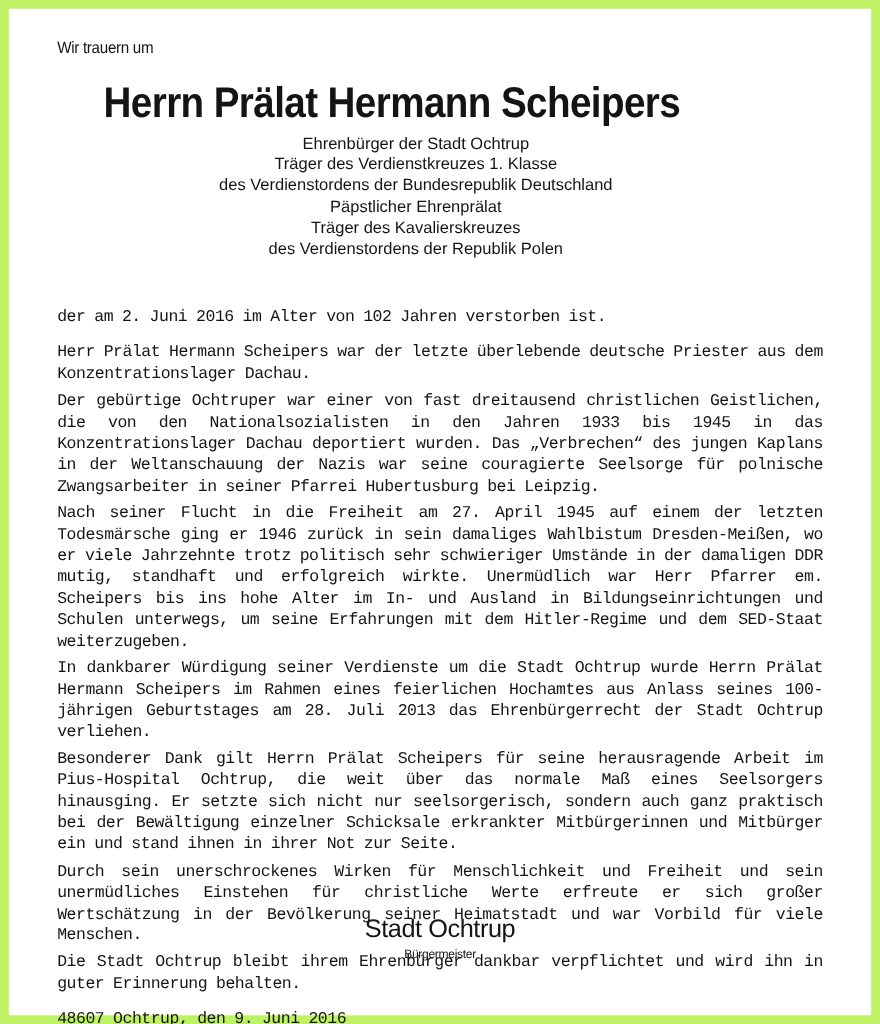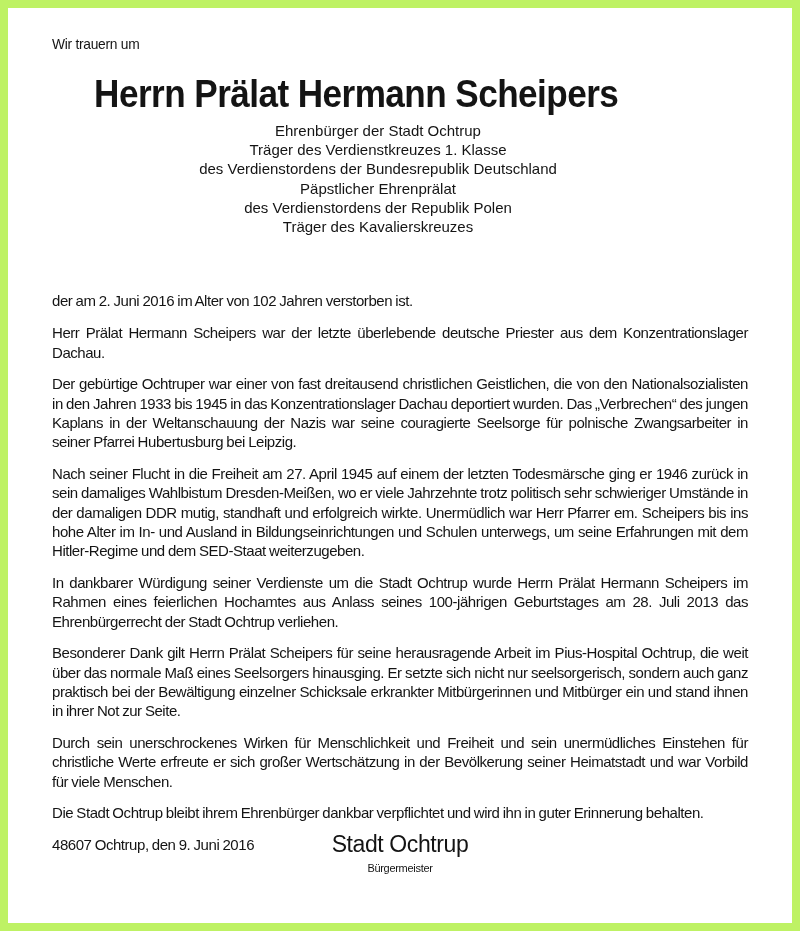--- a/index.html
+++ b/index.html
@@ -68,22 +68,23 @@
       position: absolute;
       left: 44px;
       top: 271px;
       width: 696px;
       font-size: 15px;
       line-height: 19.4px;
       letter-spacing: -0.45px;
       word-spacing: -0.5px;
     }
     .body-text p {
-      margin: 12px 0 5px 0;
+      margin: 0 0 5px 0;
       text-align: justify;
+      font-family: Liberation Mono, monospace;
     }
     .body-text .died {
       margin-bottom: 13px;
     }
     .body-text .place-date {
       margin-top: 13px;
     }
     .signature {
       position: absolute;
       left: 0;
@@ -117,22 +118,22 @@
 
     <div class="name">
       <span>Herrn Prälat Hermann Scheipers</span>
     </div>
 
     <div class="honors">
       <div>Ehrenbürger der Stadt Ochtrup</div>
       <div>Träger des Verdienstkreuzes 1. Klasse</div>
       <div>des Verdienstordens der Bundesrepublik Deutschland</div>
       <div>Päpstlicher Ehrenprälat</div>
+      <div>Träger des Kavalierskreuzes</div>
       <div>des Verdienstordens der Republik Polen</div>
-      <div>Träger des Kavalierskreuzes</div>
     </div>
 
     <div class="body-text">
       <p class="died">der am 2. Juni 2016 im Alter von 102 Jahren verstorben ist.</p>
       <p>Herr Prälat Hermann Scheipers war der letzte überlebende deutsche Priester aus dem Konzen­trationslager Dachau.</p>
       <p>Der gebürtige Ochtruper war einer von fast dreitausend christlichen Geistlichen, die von den Nationalsozialisten in den Jahren 1933 bis 1945 in das Konzentrationslager Dachau deportiert wurden. Das „Verbrechen“ des jungen Kaplans in der Weltanschauung der Nazis war seine couragierte Seelsorge für polnische Zwangsarbeiter in seiner Pfarrei Hubertusburg bei Leipzig.</p>
       <p>Nach seiner Flucht in die Freiheit am 27. April 1945 auf einem der letzten Todesmärsche ging er 1946 zurück in sein damaliges Wahlbistum Dresden-Meißen, wo er viele Jahrzehnte trotz politisch sehr schwieriger Umstände in der damaligen DDR mutig, standhaft und erfolgreich wirkte. Unermüdlich war Herr Pfarrer em. Scheipers bis ins hohe Alter im In- und Ausland in Bildungseinrichtungen und Schulen unterwegs, um seine Erfahrungen mit dem Hitler-Regime und dem SED-Staat weiterzugeben.</p>
       <p>In dankbarer Würdigung seiner Verdienste um die Stadt Ochtrup wurde Herrn Prälat Hermann Scheipers im Rahmen eines feierlichen Hochamtes aus Anlass seines 100-jährigen Geburtstages am 28. Juli 2013 das Ehrenbürgerrecht der Stadt Ochtrup verliehen.</p>
       <p>Besonderer Dank gilt Herrn Prälat Scheipers für seine herausragende Arbeit im Pius-Hospital Ochtrup, die weit über das normale Maß eines Seelsorgers hinausging. Er setzte sich nicht nur seelsorgerisch, sondern auch ganz praktisch bei der Bewältigung einzelner Schicksale erkrankter Mitbürgerinnen und Mitbürger ein und stand ihnen in ihrer Not zur Seite.</p>
       <p>Durch sein unerschrockenes Wirken für Menschlichkeit und Freiheit und sein unermüdliches Einstehen für christliche Werte erfreute er sich großer Wertschätzung in der Bevölkerung seiner Heimatstadt und war Vorbild für viele Menschen.</p>

